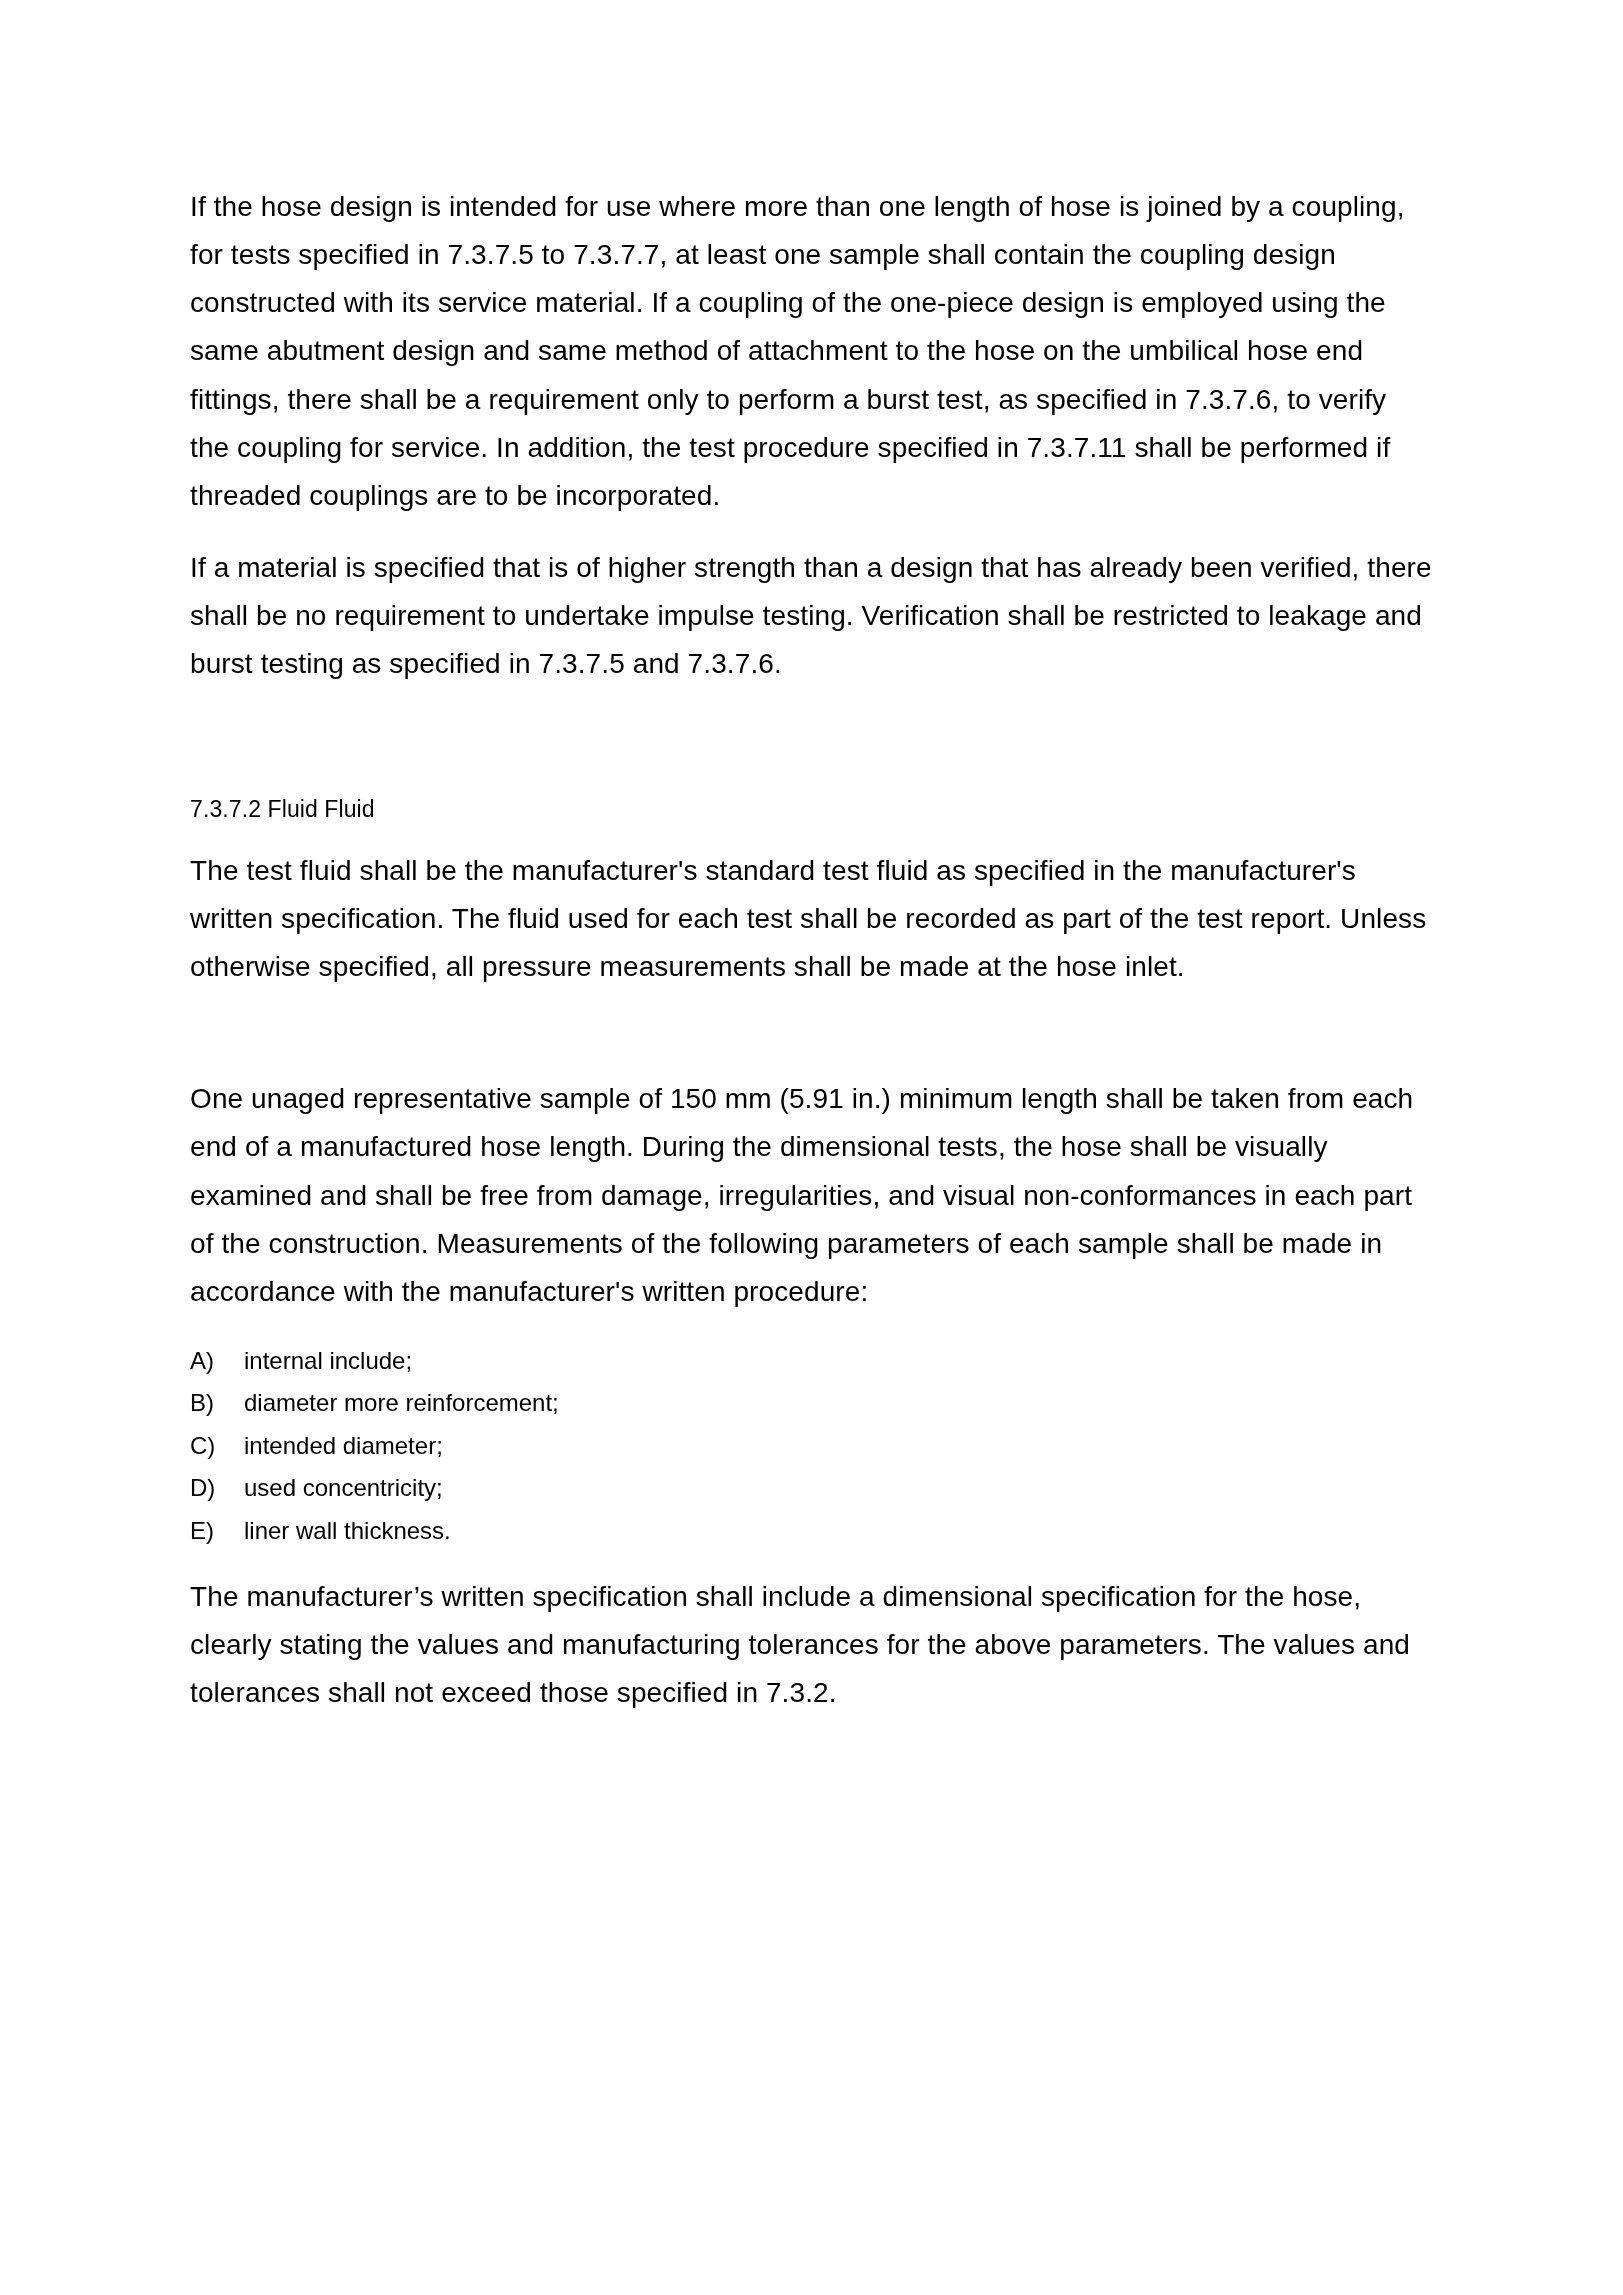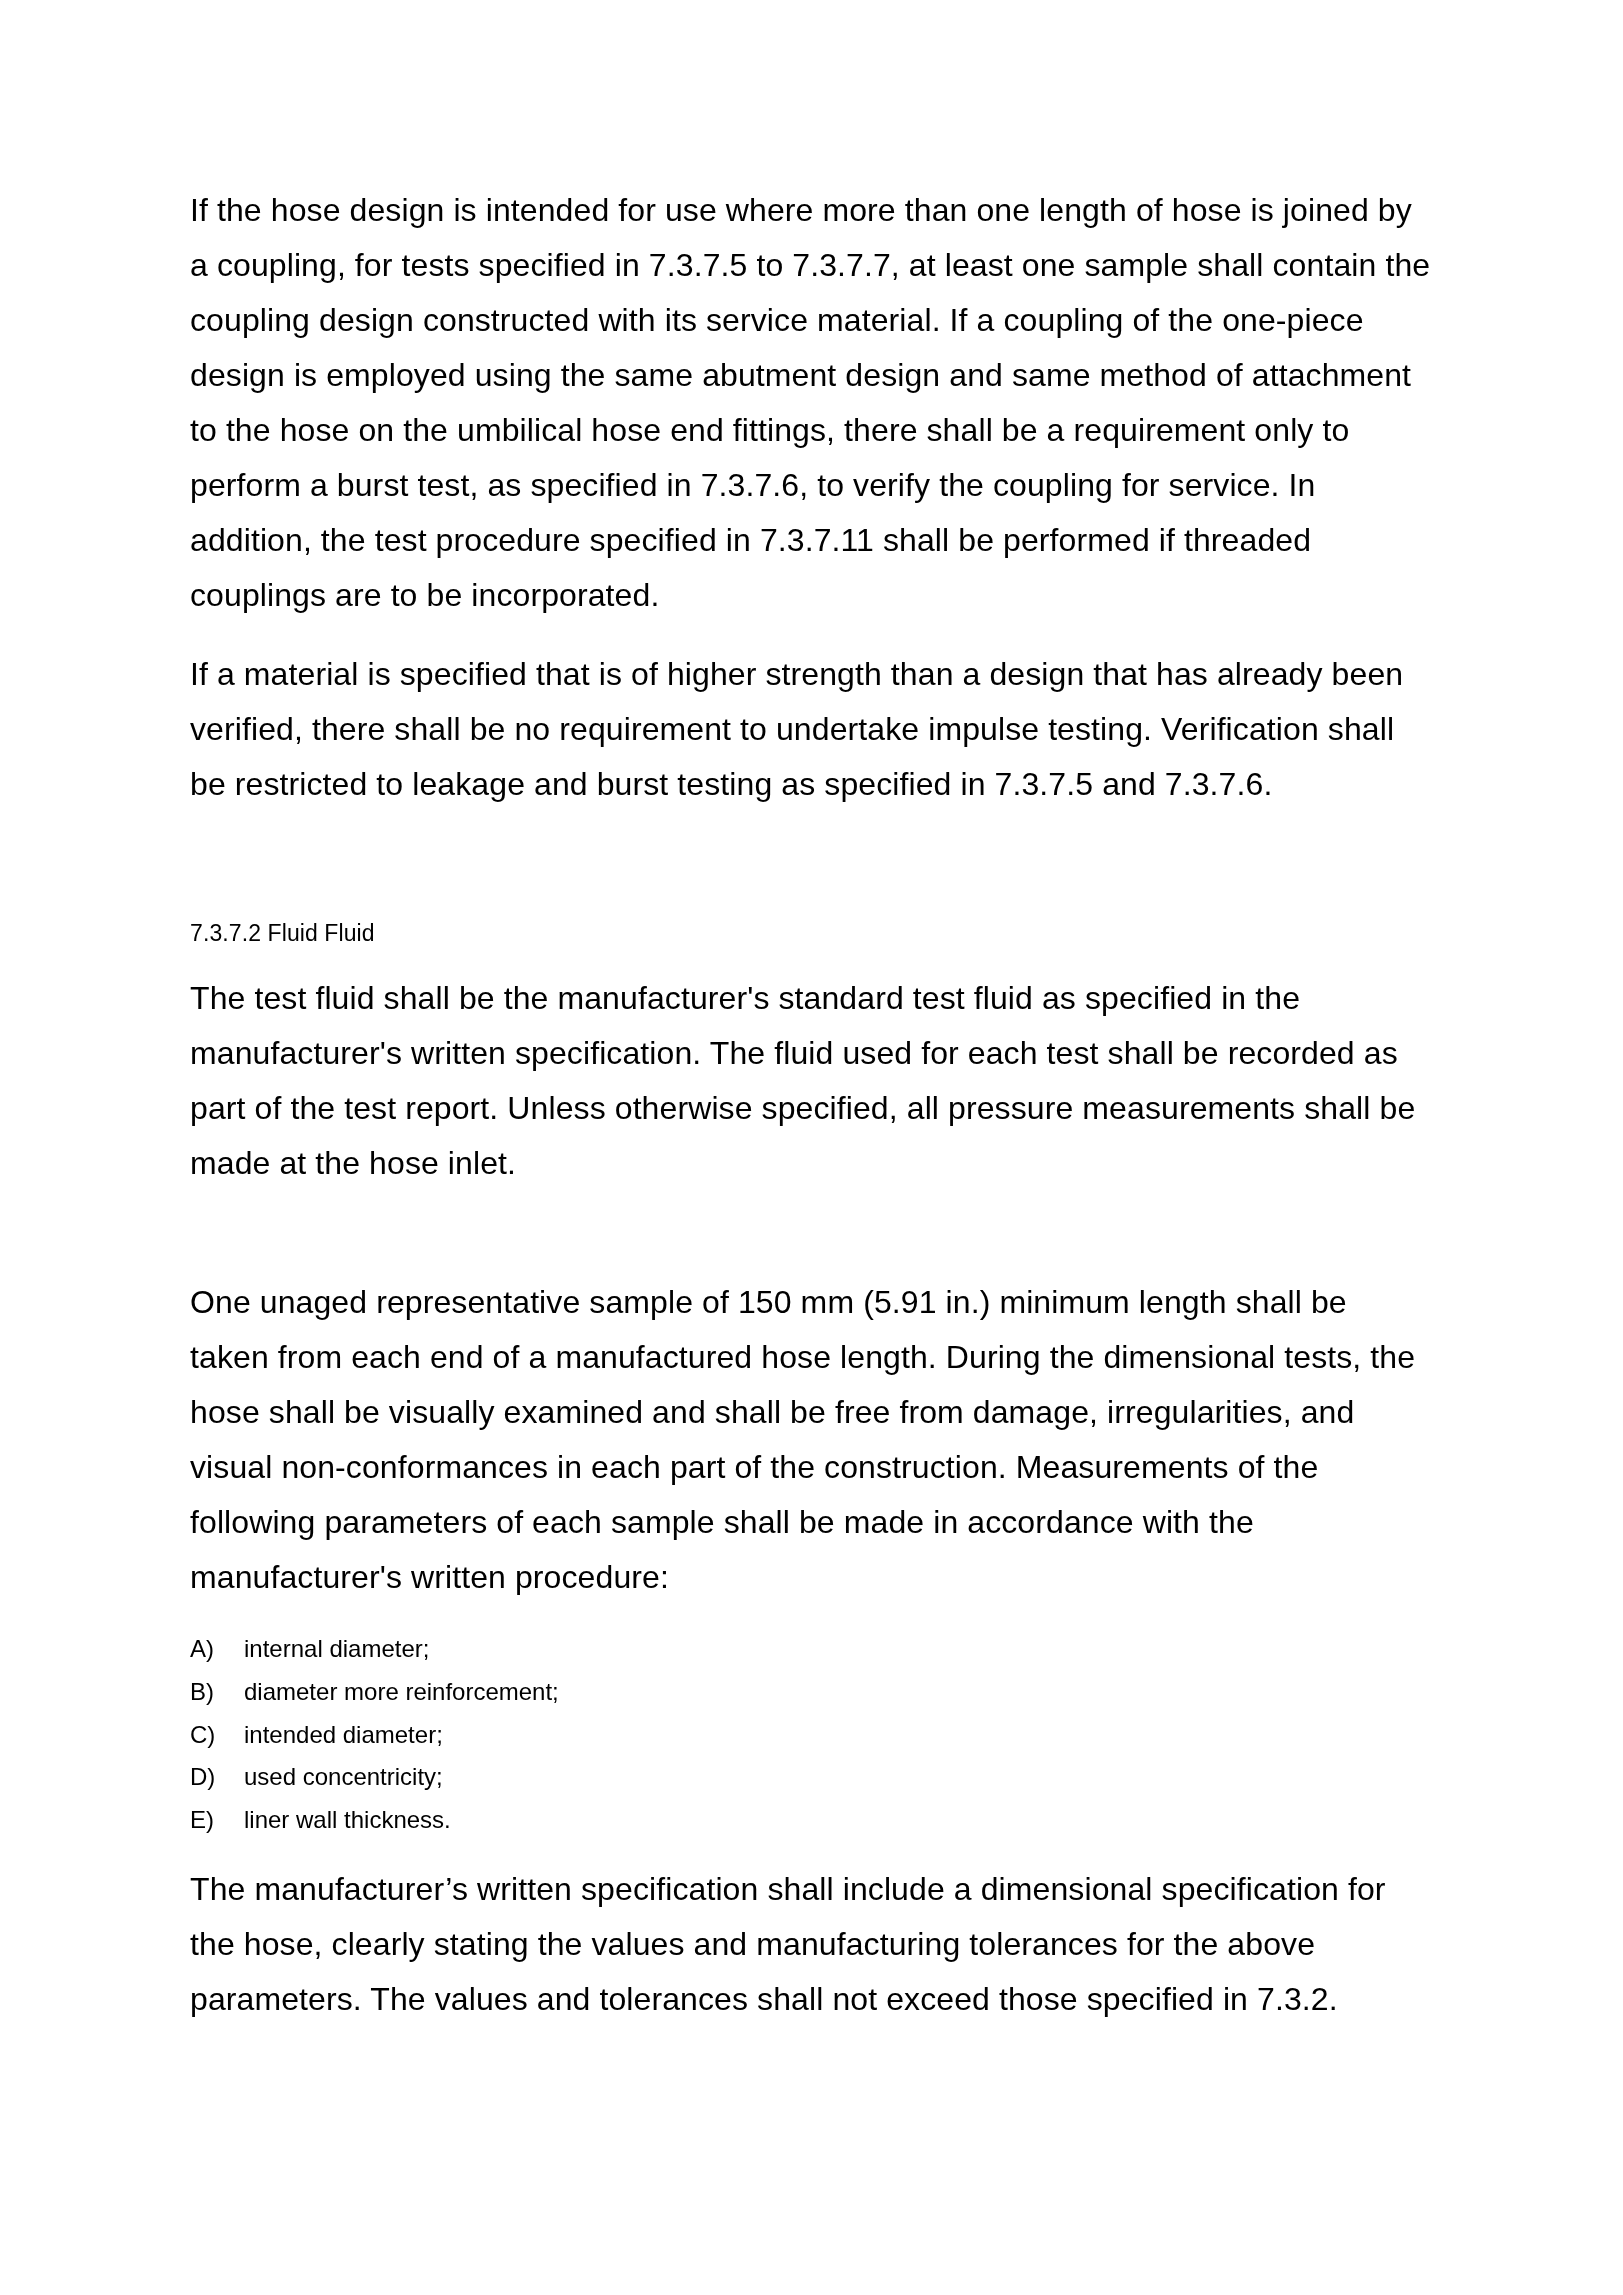--- a/index.html
+++ b/index.html
@@ -15,21 +15,21 @@
     -webkit-font-smoothing: antialiased;
   }
   .page {
     box-sizing: border-box;
     width: 1623px;
     height: 2295px;
     padding: 183px 190px 0 190px;
     position: relative;
   }
   .body-para {
-    font-size: 32px;
+    font-size: 28px;
     line-height: 1.72;
     margin: 0 0 23.6px 0;
     letter-spacing: 0.1px;
     text-align: left;
     max-width: 1243px;
   }
   .gap-lg {
     height: 79px;
   }
   .gap-md {
@@ -79,21 +79,21 @@
   <p class="body-para">The test fluid shall be the manufacturer's standard test fluid as specified in the manufacturer's written specification. The fluid used for each test shall be recorded as part of the test report. Unless otherwise specified, all pressure measurements shall be made at the hose inlet.</p>
 
   <div class="gap-md"></div>
 
 
   <p class="body-para">One unaged representative sample of 150 mm (5.91 in.) minimum length shall be taken from each end of a manufactured hose length. During the dimensional tests, the hose shall be visually examined and shall be free from damage, irregularities, and visual non-conformances in each part of the construction. Measurements of the following parameters of each sample shall be made in accordance with the manufacturer's written procedure:</p>
 
   <ul class="list">
     <li>
       <span class="marker">A)</span>
-      <span>internal diameter;</span>
+      <span>internal include;</span>
     </li>
     <li>
       <span class="marker">B)</span>
       <span>diameter more reinforcement;</span>
     </li>
     <li>
       <span class="marker">C)</span>
       <span>intended diameter;</span>
     </li>
     <li>

